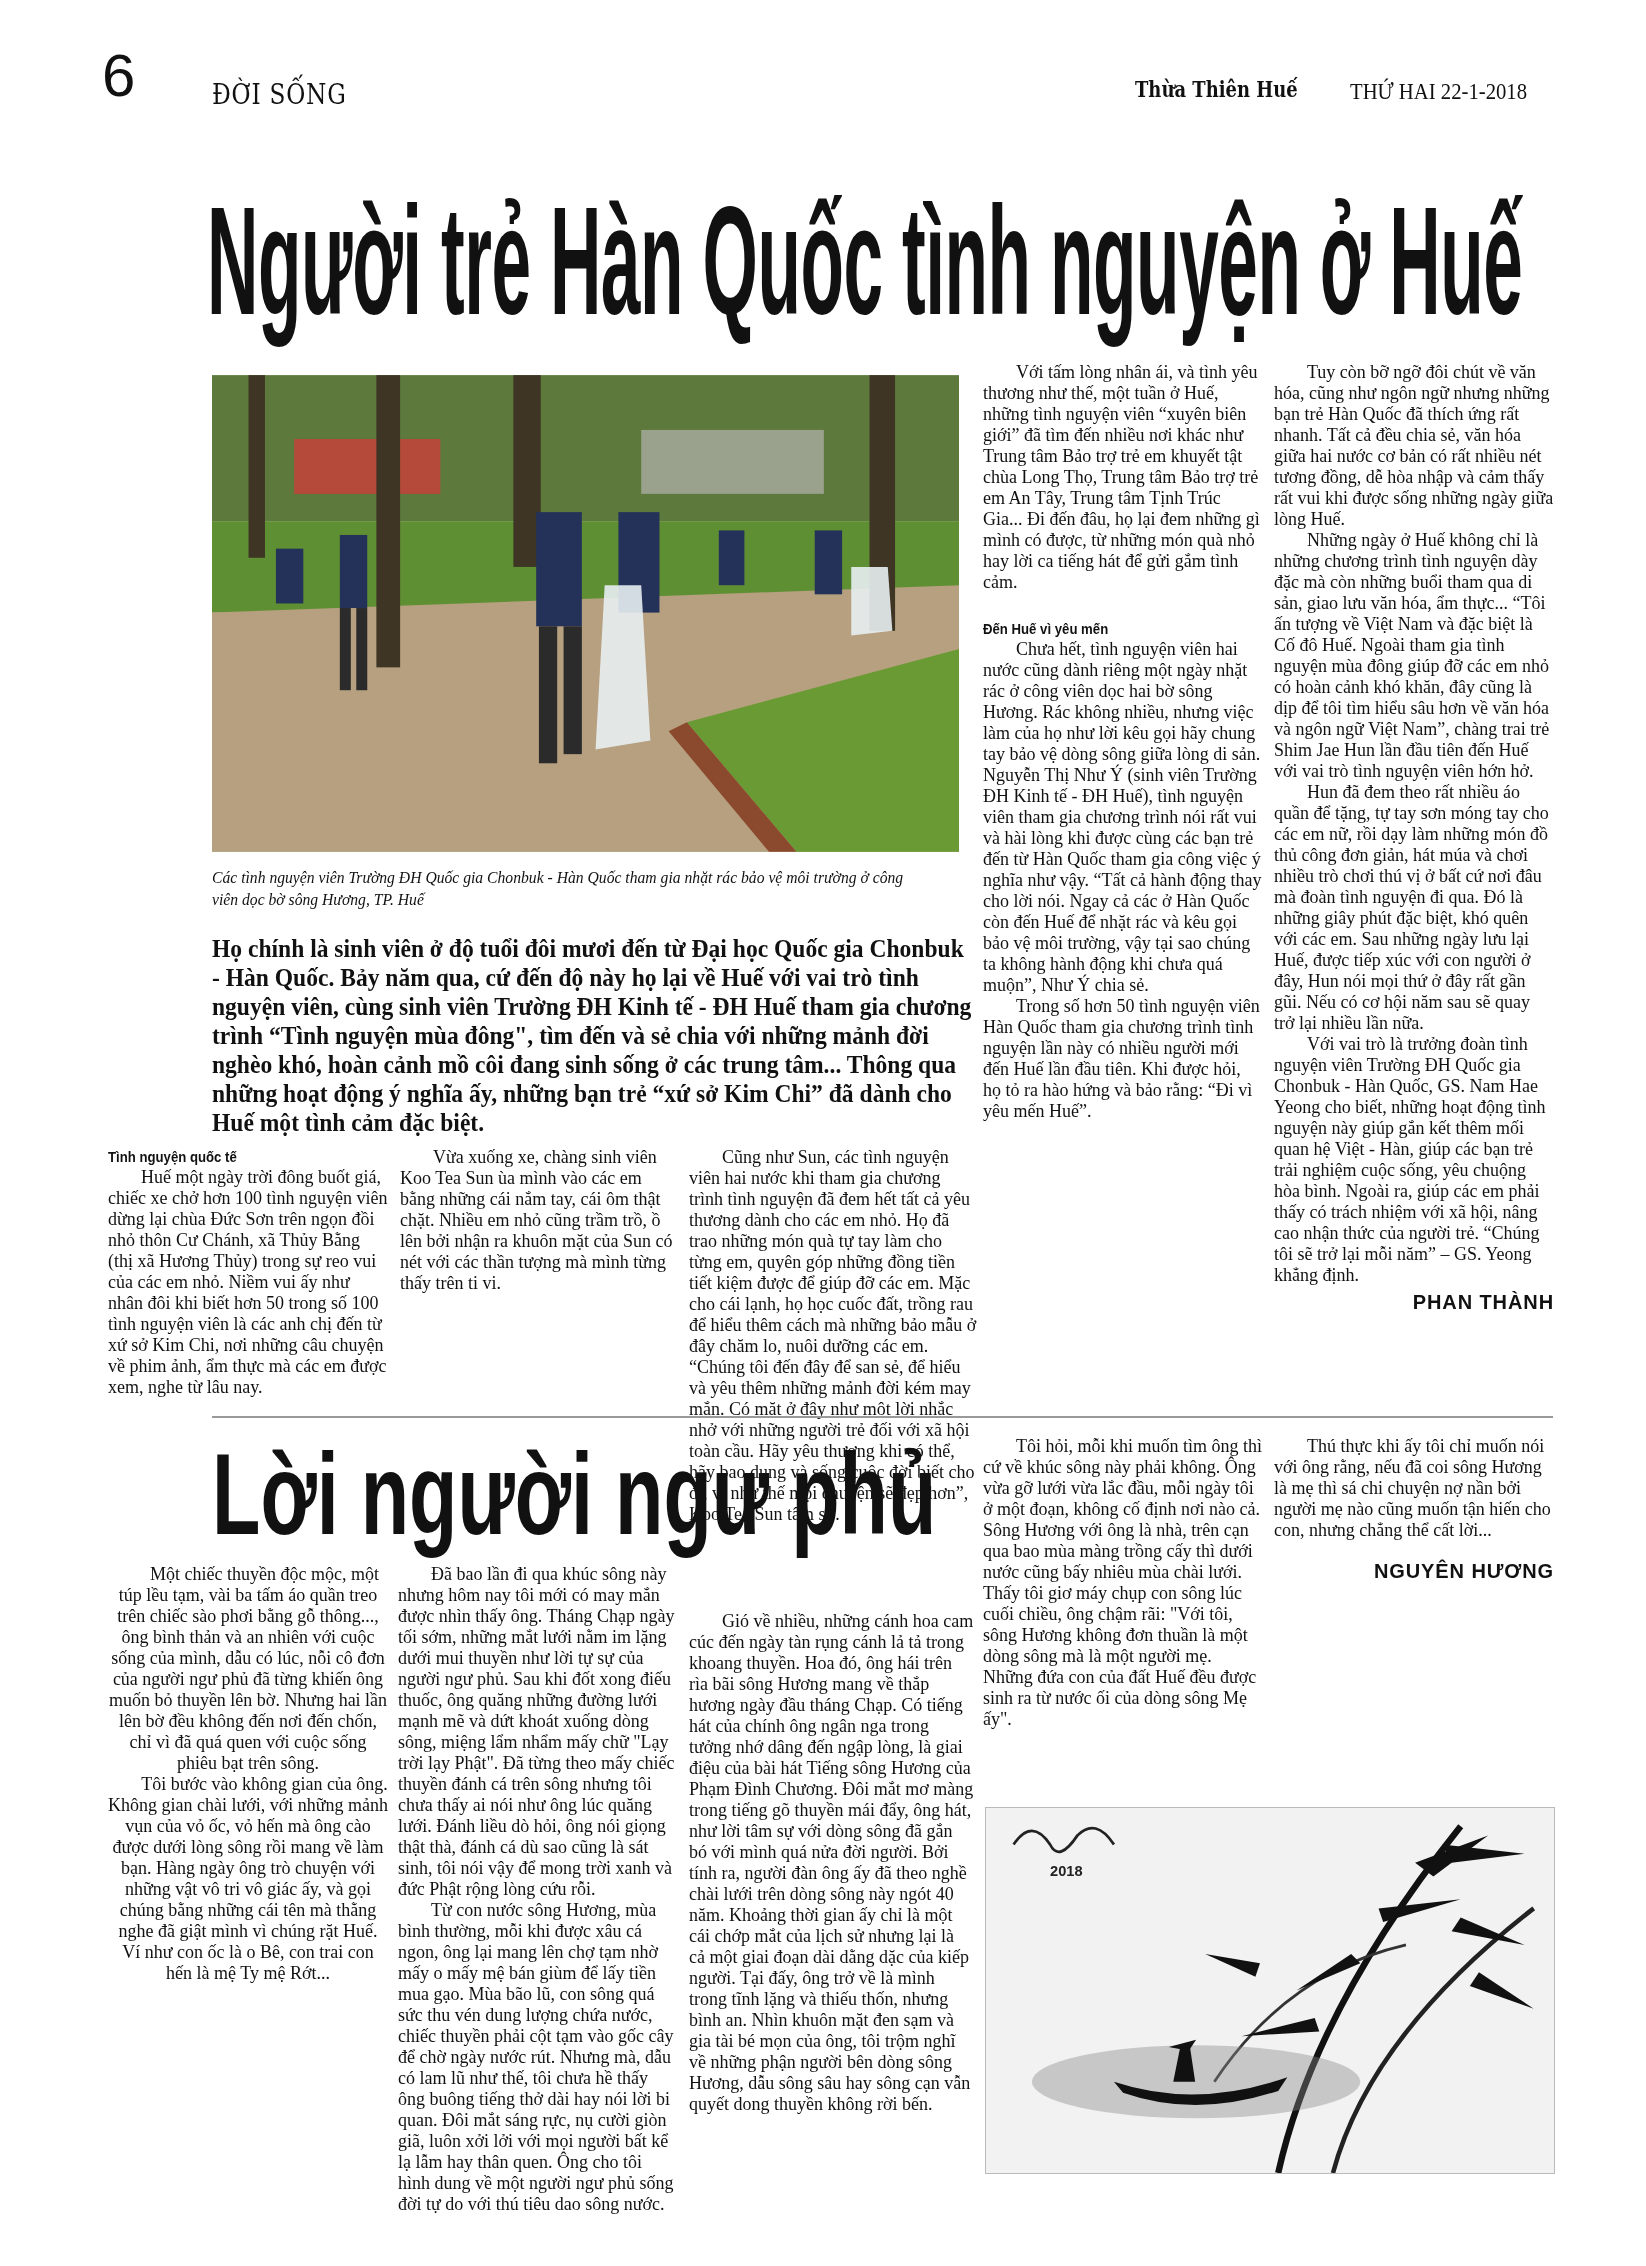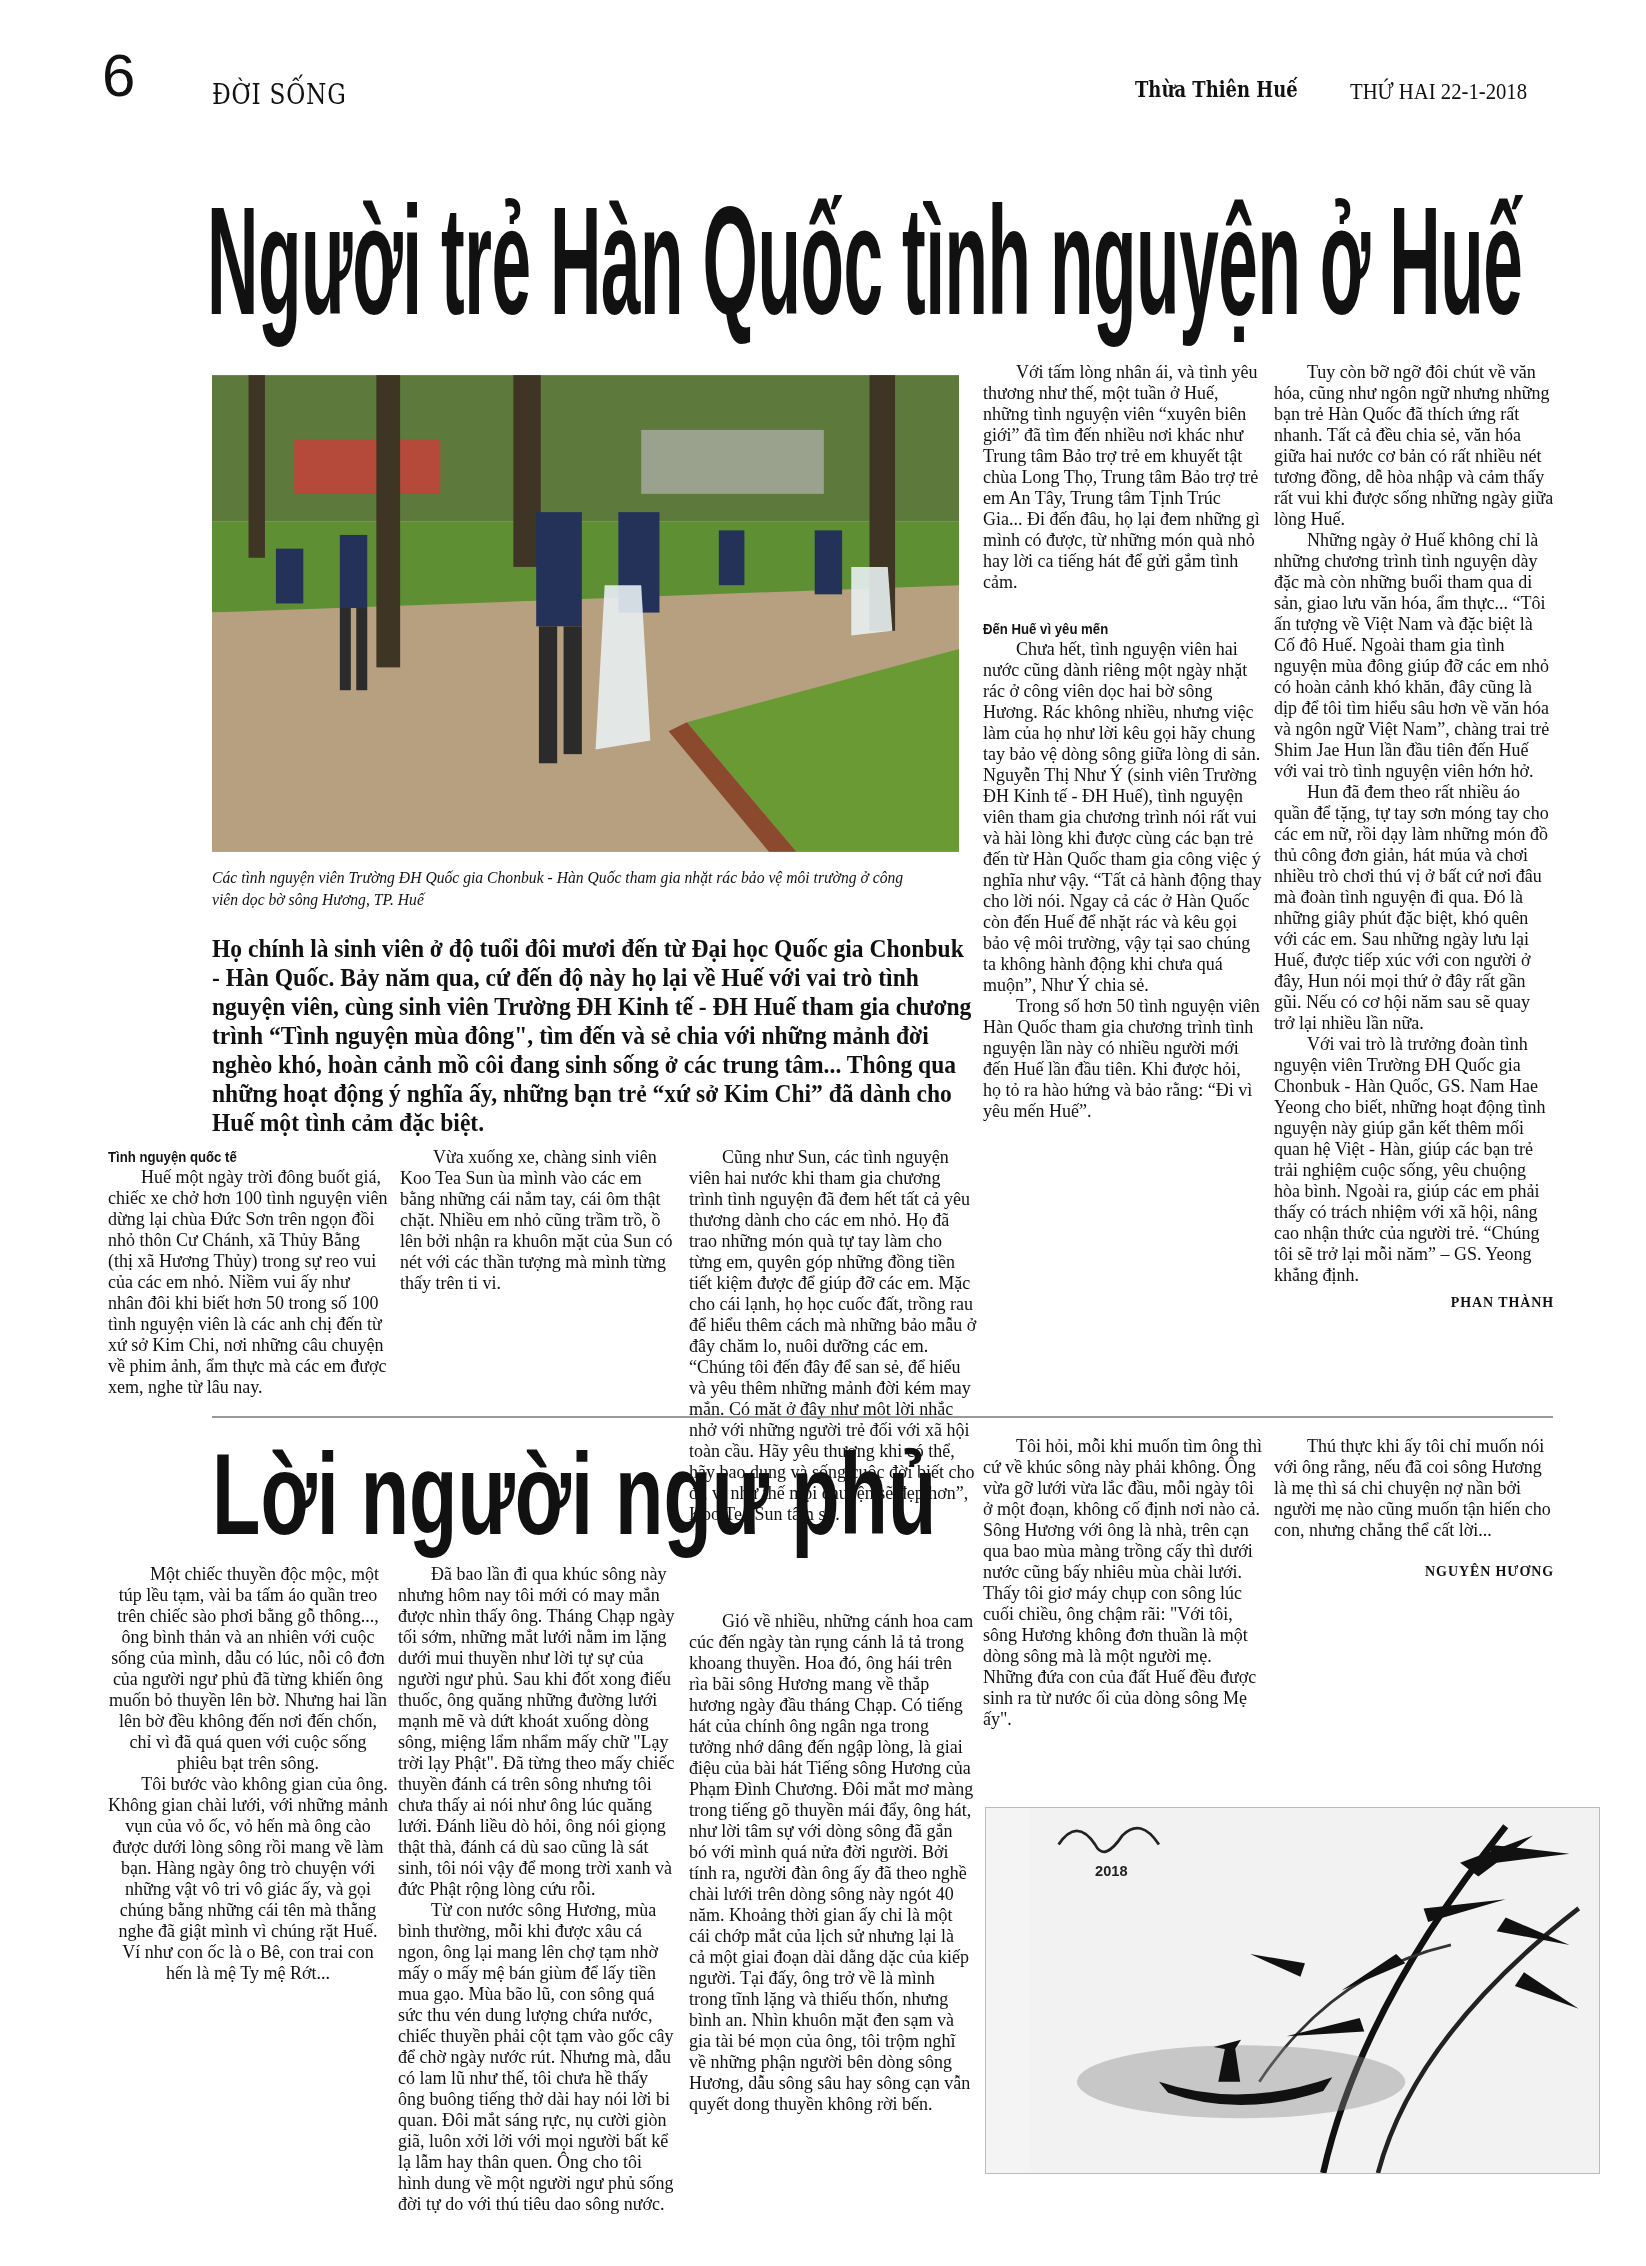--- a/index.html
+++ b/index.html
@@ -9,24 +9,24 @@
   .section { left:212px; top:79px; font-family:"DejaVu Serif", serif; font-size:27.4px; letter-spacing:0.9px; transform:scaleX(0.85); transform-origin:left; }
   .paper-name { left:1135px; top:75px; font-family:"DejaVu Serif", serif; font-weight:bold; font-size:23px; transform:scaleX(0.78); transform-origin:left; }
   .issue-date { left:1350px; top:79px; font-family:"Liberation Serif", serif; font-size:23px; transform:scaleX(0.9); transform-origin:left; }
   .title1 { left:207px; top:174px; width:1343px; font-family:"Liberation Sans", sans-serif; font-weight:bold; font-size:137px; line-height:155px; white-space:nowrap; transform:scaleX(0.52) scaleY(1.12); transform-origin:left top; letter-spacing:-0.9px; }
   .photo { left:212px; top:375px; width:747px; height:477px; overflow:hidden; }
   .caption { left:212px; top:866px; width:768px; font-style:italic; font-size:17.4px; line-height:22px; font-family:"Liberation Serif", serif; transform:scaleX(0.9); transform-origin:left; }
   .lead { left:212px; top:934px; width:768px; font-weight:bold; font-size:25.6px; line-height:29px; font-family:"Liberation Serif", serif; transform:scaleX(0.92); transform-origin:left; width:831px; }
   .col { font-size:18px; line-height:21px; font-family:"Liberation Serif", serif; }
   .col p { margin:0; text-indent:33px; }
   .subhead { font-family:"Liberation Sans", sans-serif; font-weight:bold; font-size:15.5px; line-height:20px; transform:scaleX(0.85); transform-origin:left; white-space:nowrap; }
-  .byline { font-weight:bold; font-size:14px; letter-spacing:0.9px; text-align:right; font-family:Liberation Serif, serif; }
+  .byline { font-weight:bold; font-size:20px; letter-spacing:0.9px; text-align:right; font-family:Liberation Sans, sans-serif; }
   .divider { left:212px; top:1416px; width:1341px; height:1.8px; background:#999; }
   .title2 { left:212px; top:1436px; font-family:"Liberation Sans", sans-serif; font-weight:bold; font-size:110px; line-height:110px; white-space:nowrap; transform:scaleX(0.72) scaleY(1.05); transform-origin:left top; }
-  .art { left:985px; top:1807px; width:568px; height:365px; overflow:hidden; border:0.9px solid #bbb; background:#f4f4f4;padding-left:45px; }
+  .art { left:985px; top:1807px; width:568px; height:365px; overflow:hidden; border:0.9px solid #bbb; background:#f4f4f4; }
 </style>
 </head>
 <body>
 
 <div class="abs page-num">6</div>
 <div class="abs section">ĐỜI SỐNG</div>
 <div class="abs paper-name">Thừa Thiên Huế</div>
 <div class="abs issue-date">THỨ HAI  22-1-2018</div>
 
 <div class="abs title1">Người trẻ Hàn Quốc tình nguyện ở Huế</div>

